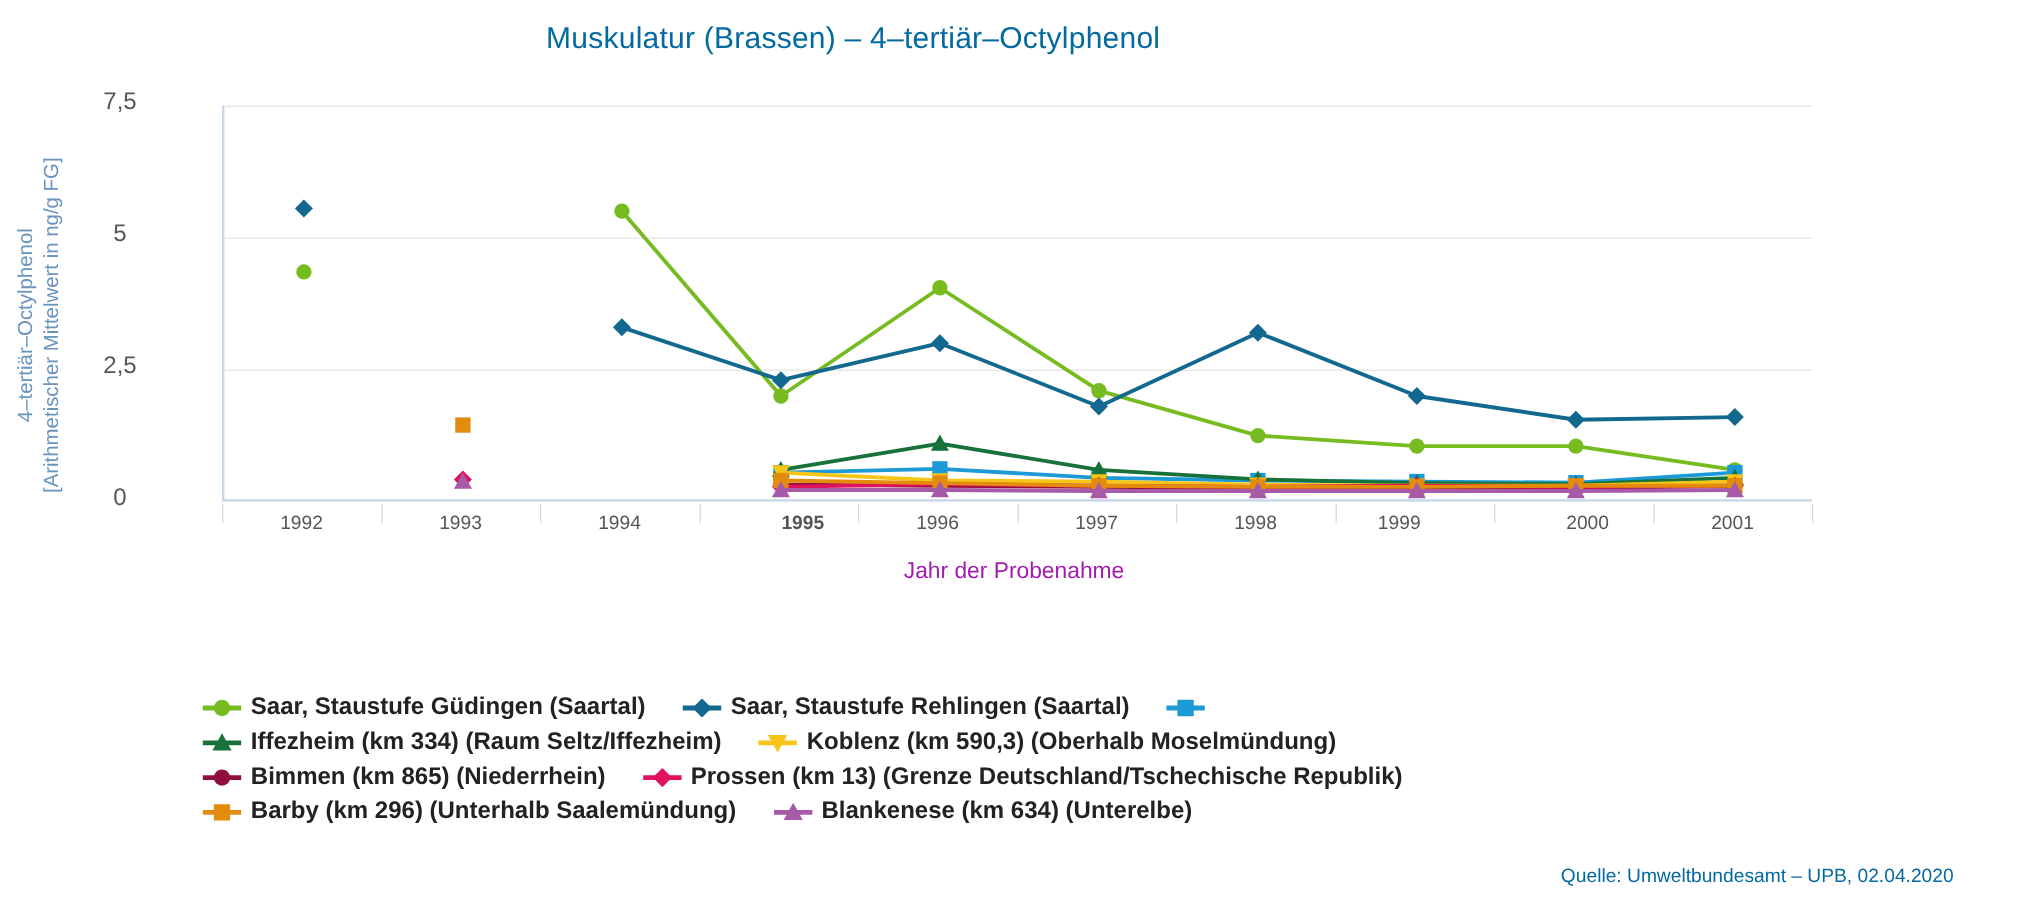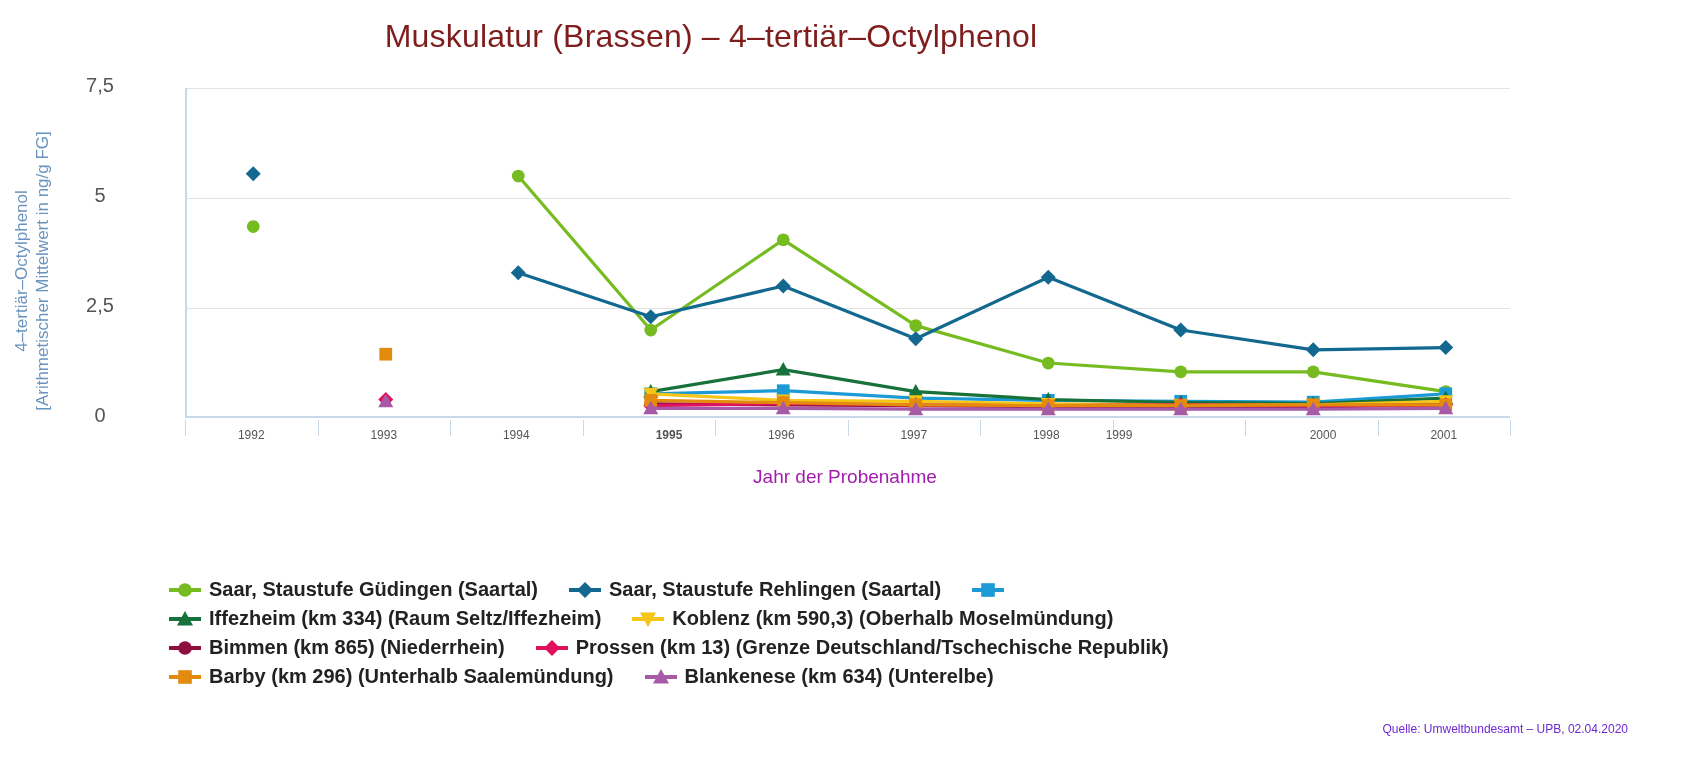--- a/index.html
+++ b/index.html
@@ -20,22 +20,22 @@
     left: 0; top: 0;
     width: 1700px;
     height: 760px;
   }
   .chart-title {
     position: absolute;
     left: 0;
     top: 18px;
     width: 1422px;
     text-align: center;
-    font-size: 32px;
-    color: #7f1d1d;
+    font-size: 25px;
+    color: #0369a1;
     letter-spacing: 0.2px;
   }
   .ylabel {
     position: absolute;
     left: -168px;
     top: 250px;
     width: 400px;
     transform: rotate(-90deg);
     transform-origin: center center;
     text-align: center;
@@ -76,21 +76,21 @@
     text-align: center;
     font-size: 20px;
     color: #555555;
   }
   .xtick-label {
     position: absolute;
     top: 428px;
     width: 140px;
     margin-left: -70px;
     text-align: center;
-    font-size: 12px;
+    font-size: 16px;
     color: #555555;
   }
   .xtick-mark {
     position: absolute;
     top: 420px;
     width: 1px;
     height: 16px;
     background: #c9d8e8;
   }
   svg.series-svg {
@@ -126,22 +126,22 @@
     flex: 0 0 34px;
   }
   .legend-label {
     font-size: 20px;
     color: #222222;
   }
   .source {
     position: absolute;
     right: 72px;
     top: 722px;
-    font-size: 12px;
-    color: #6d28d9;
+    font-size: 16px;
+    color: #0369a1;
   }
 </style>
 </head>
 <body>
 
 <div id="chart-root">
 
   <div class="chart-title">Muskulatur (Brassen) – 4–tertiär–Octylphenol</div>
 
   <div class="ylabel">
@@ -278,21 +278,21 @@
       <div class="xtick-mark" style="left: 1510px;"></div>
     </div>
   <div id="xtick-labels">
       <div class="xtick-label" style="left: 251.25px;">1992</div>
       <div class="xtick-label" style="left: 383.75px;">1993</div>
       <div class="xtick-label" style="left: 516.25px;">1994</div>
       <div class="xtick-label" style="left: 669px; font-weight: bold;">1995</div>
       <div class="xtick-label" style="left: 781.25px;">1996</div>
       <div class="xtick-label" style="left: 913.75px;">1997</div>
       <div class="xtick-label" style="left: 1046.25px;">1998</div>
-      <div class="xtick-label" style="left: 1119px;">1999</div>
+      <div class="xtick-label" style="left: 1166px;">1999</div>
       <div class="xtick-label" style="left: 1323px;">2000</div>
       <div class="xtick-label" style="left: 1443.75px;">2001</div>
     </div>
 
   <div class="xlabel">Jahr der Probenahme</div>
 
   <div class="legend" id="legend">
       <div class="legend-row">
         <div class="legend-item">
           <div class="legend-marker"><svg width="34" height="22">

